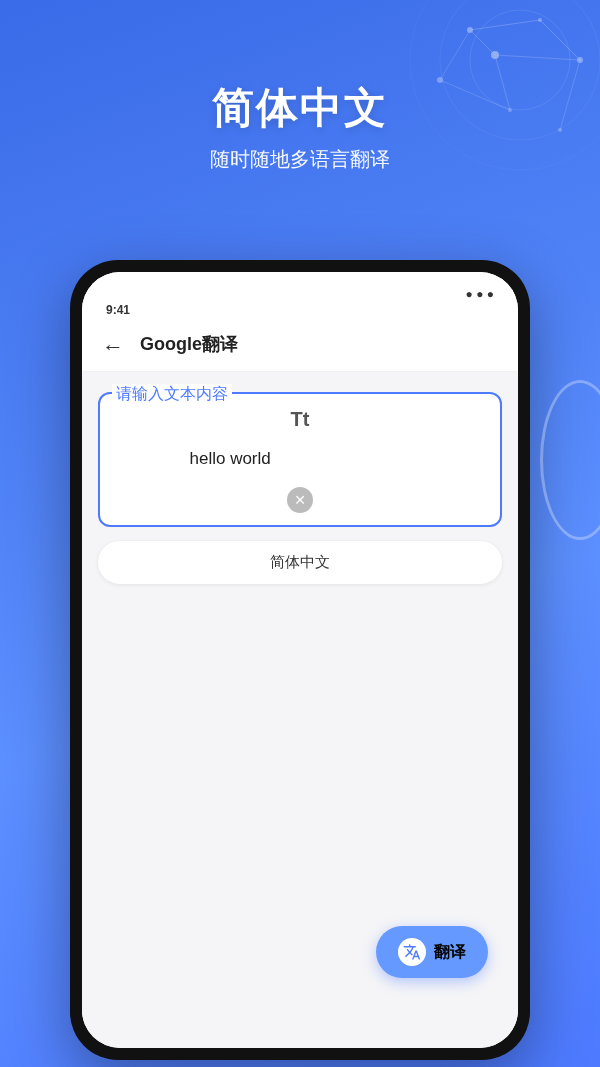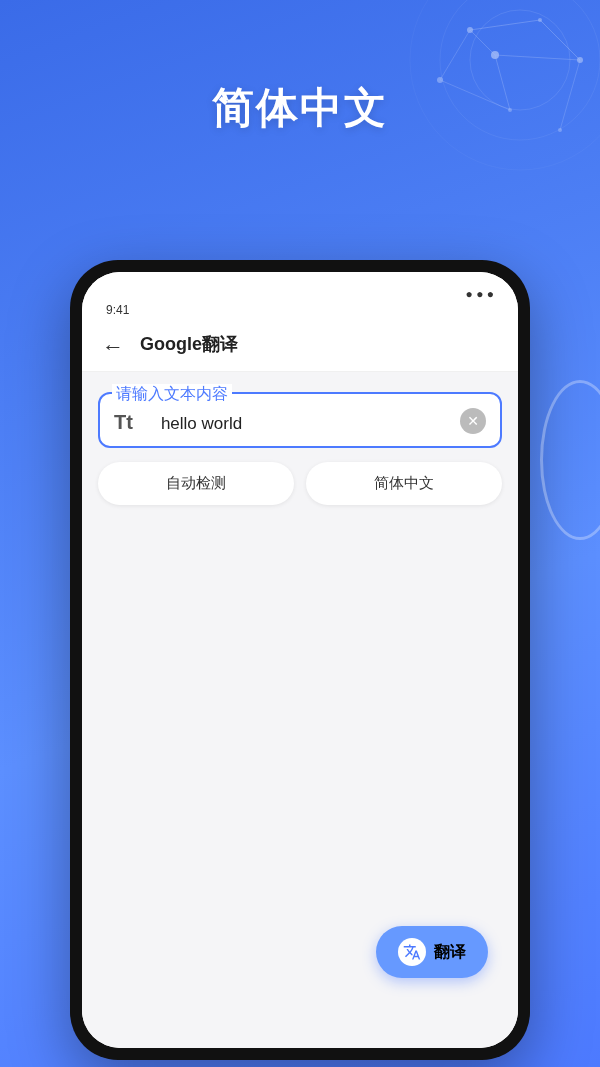--- a/index.html
+++ b/index.html
@@ -140,22 +140,23 @@
       top: -10px;
       left: 12px;
       background: #fff;
       color: #4d7aff;
       font-size: 16px;
       padding: 0 4px;
     }
 
     .input-row {
       display: flex;
-      align-items: flex-end;
-      gap: 28px;
+      align-items: center;
+      gap: 18px;
+      flex-direction: column;
     }
 
     .input-tt-icon {
       font-size: 20px;
       font-weight: 700;
       color: #555;
       flex-shrink: 0;
     }
 
     .input-text {
@@ -309,29 +310,30 @@
     <line x1="130" y1="30" x2="100" y2="80" stroke="rgba(255,255,255,0.3)"></line>
     <line x1="100" y1="80" x2="170" y2="110" stroke="rgba(255,255,255,0.3)"></line>
     <line x1="155" y1="55" x2="130" y2="30" stroke="rgba(255,255,255,0.35)"></line>
     <line x1="155" y1="55" x2="240" y2="60" stroke="rgba(255,255,255,0.35)"></line>
     <line x1="155" y1="55" x2="170" y2="110" stroke="rgba(255,255,255,0.35)"></line>
   </g>
 </svg>
 
 <div class="header-text">
   <div class="header-title">简体中文</div>
+  <div class="header-subtitle">随时随地多语言翻译</div>
 </div>
 
 <div class="decor-circle"></div>
 
 <div class="phone-frame">
   <div class="phone-screen">
 
     <div class="phone-top-bar">
-      <span style="font-size:12px;color:#333;font-weight:400;margin-top:32px;">9:41</span>
+      <span style="font-size:12px;color:#333;font-weight:700;margin-top:32px;">9:41</span>
       <span style="font-size:12px;color:#333;">● ● ●</span>
     </div>
 
     <div class="app-bar">
       <span class="app-bar-back">←</span>
       <span class="app-bar-title">Google翻译</span>
     </div>
 
     <div class="content">
 
@@ -340,21 +342,20 @@
         <div class="input-row">
           <span class="input-tt-icon">Tt</span>
           <input class="input-text" type="text" value="hello world" style="">
           <div class="input-clear-btn">
             <span>✕</span>
           </div>
         </div>
       </div>
 
       <div class="lang-row">
-        <button class="lang-btn">自动检测</button>
         <button class="lang-btn">简体中文</button>
       </div>
 
 
     </div>
 
     <div class="translate-fab">
       <div class="fab-icon">
         <svg width="18" height="18" viewBox="0 0 24 24" fill="none" xmlns="http://www.w3.org/2000/svg">
           <path d="M12.87 15.07l-2.54-2.51.03-.03A17.52 17.52 0 0014.07 6H17V4h-7V2H8v2H1v2h11.17C11.5 7.92 10.44 9.75 9 11.35 8.07 10.32 7.3 9.19 6.69 8h-2c.73 1.63 1.73 3.17 2.98 4.56l-5.09 5.02L4 19l5-5 3.11 3.11.76-2.04zM18.5 10h-2L12 22h2l1.12-3h4.75L21 22h2l-4.5-12zm-2.62 7l1.62-4.33L19.12 17h-3.24z" fill="#4d7aff"></path>

